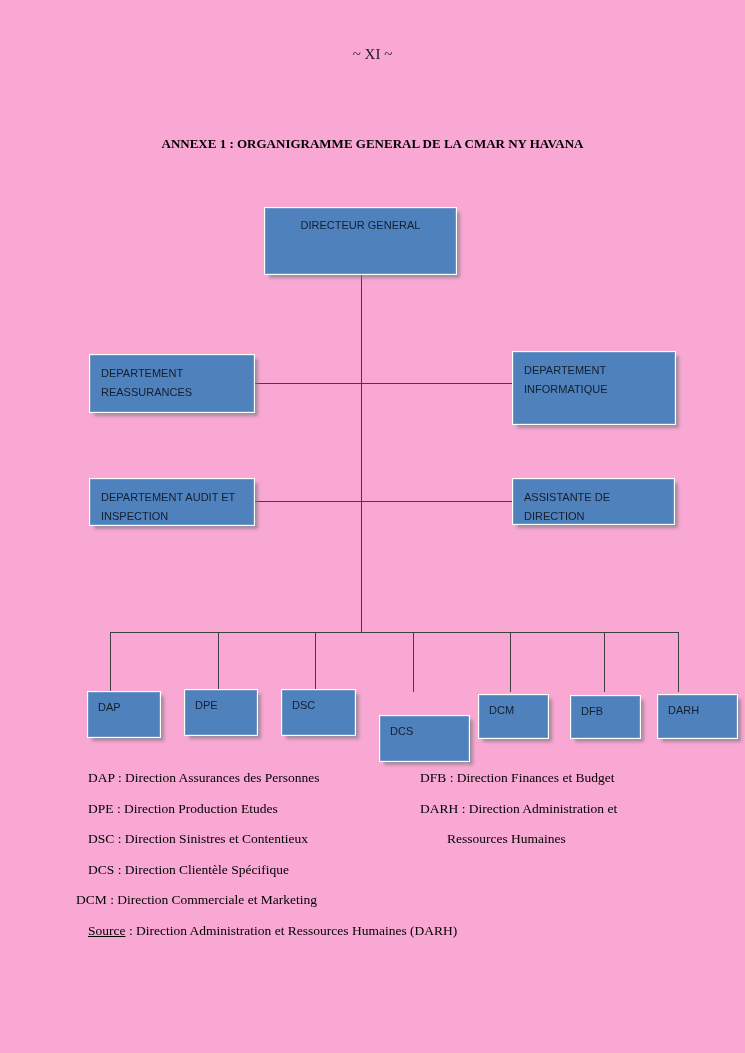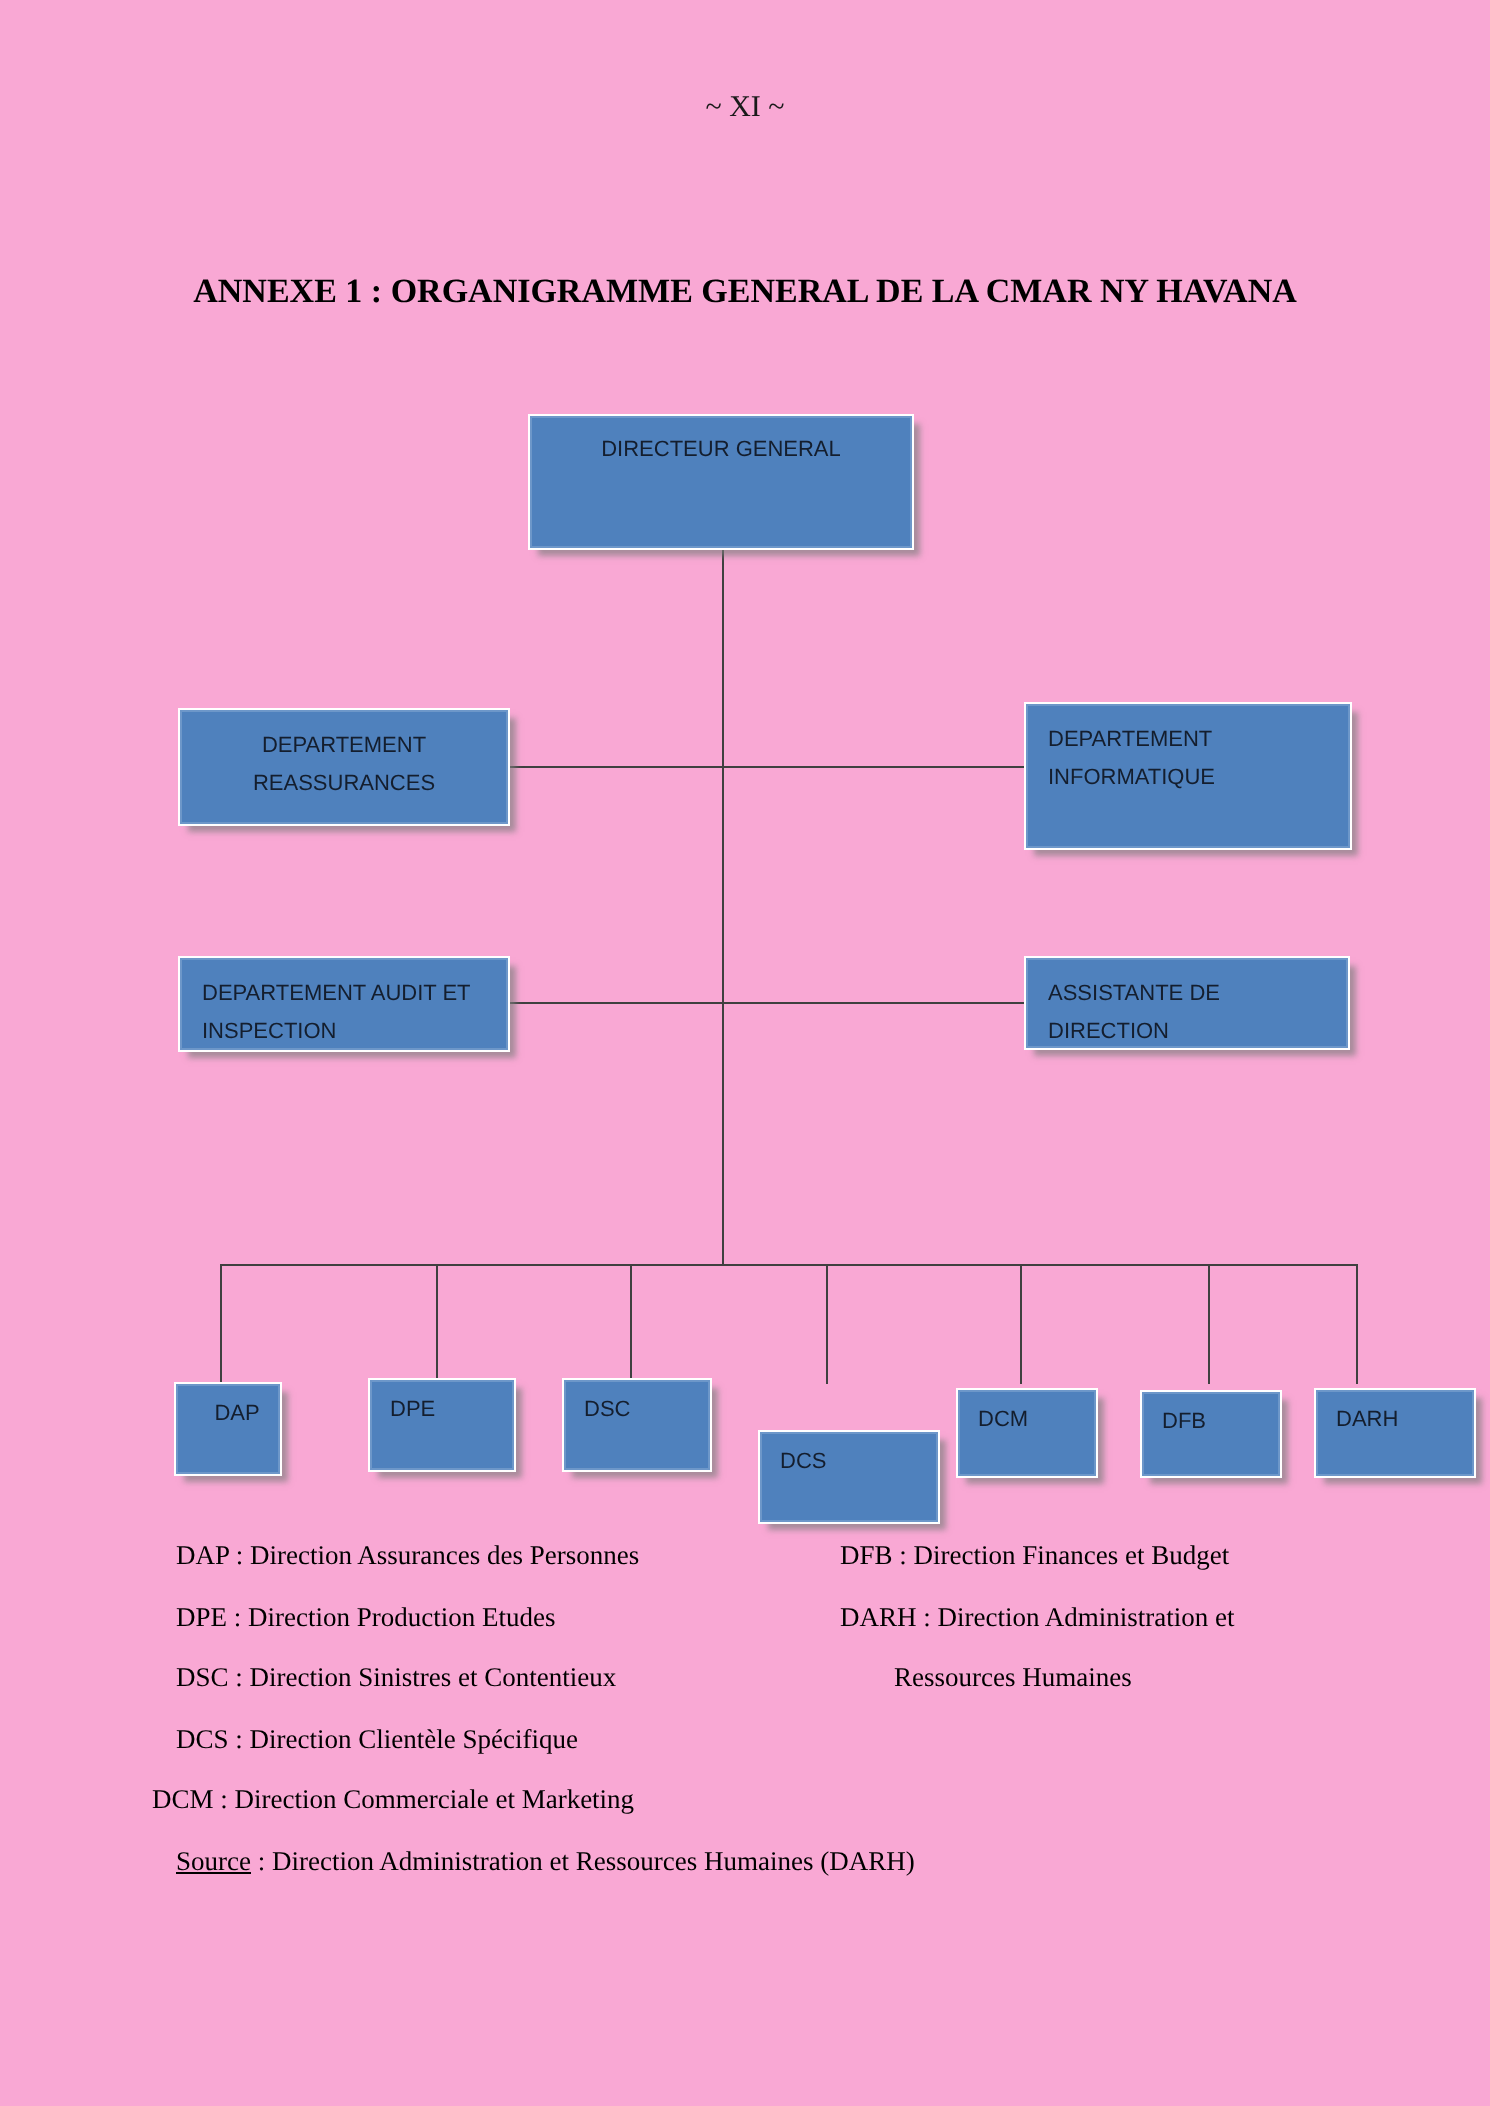--- a/index.html
+++ b/index.html
@@ -23,21 +23,21 @@
     text-align: center;
     font-size: 15px;
     color: #1a1a1a;
   }
   .title {
     position: absolute;
     top: 136px;
     left: 0;
     width: 745px;
     text-align: center;
-    font-size: 17px;
+    font-size: 13px;
     font-weight: bold;
     color: #000000;
     margin: 0;
     font-family: "Liberation Serif", serif;
   }
   
   .node {
     position: absolute;
     box-sizing: border-box;
     background: #4f81bd;
@@ -91,29 +91,29 @@
     <div class="line v" style="left:110px; top:632px; height:60px;"></div>
     <div class="line v" style="left:218px; top:632px; height:60px;"></div>
     <div class="line v" style="left:315px; top:632px; height:60px;"></div>
     <div class="line v" style="left:413px; top:632px; height:60px;"></div>
     <div class="line v" style="left:510px; top:632px; height:60px;"></div>
     <div class="line v" style="left:604px; top:632px; height:60px;"></div>
     <div class="line v" style="left:678px; top:632px; height:60px;"></div>
 
     <div class="node node-root" style="left:265px; top:208px; width:191px; height:66px;">DIRECTEUR GENERAL</div>
 
-    <div class="node" style="left:90px; top:355px; width:164px; height:57px;text-align:center;">DEPARTEMENT REASSURANCES</div>
+    <div class="node" style="left:90px; top:355px; width:164px; height:57px;">DEPARTEMENT REASSURANCES</div>
 
     <div class="node" style="left:513px; top:352px; width:162px; height:72px;">DEPARTEMENT INFORMATIQUE</div>
 
     <div class="node" style="left:90px; top:479px; width:164px; height:46px;">DEPARTEMENT AUDIT ET INSPECTION</div>
 
     <div class="node" style="left:513px; top:479px; width:161px; height:45px;">ASSISTANTE DE DIRECTION</div>
 
-    <div class="node node-small" style="left:88px; top:692px; width:52px; height:45px;text-align:center;">DAP</div>
+    <div class="node node-small" style="left:88px; top:692px; width:72px; height:45px;">DAP</div>
 
     <div class="node node-small" style="left:185px; top:690px; width:72px; height:45px;">DPE</div>
 
     <div class="node node-small" style="left:282px; top:690px; width:73px; height:45px;">DSC</div>
 
     <div class="node node-small" style="left:380px; top:716px; width:89px; height:45px;">DCS</div>
 
     <div class="node node-small" style="left:479px; top:695px; width:69px; height:43px;">DCM</div>
 
     <div class="node node-small" style="left:571px; top:696px; width:69px; height:42px;">DFB</div>

